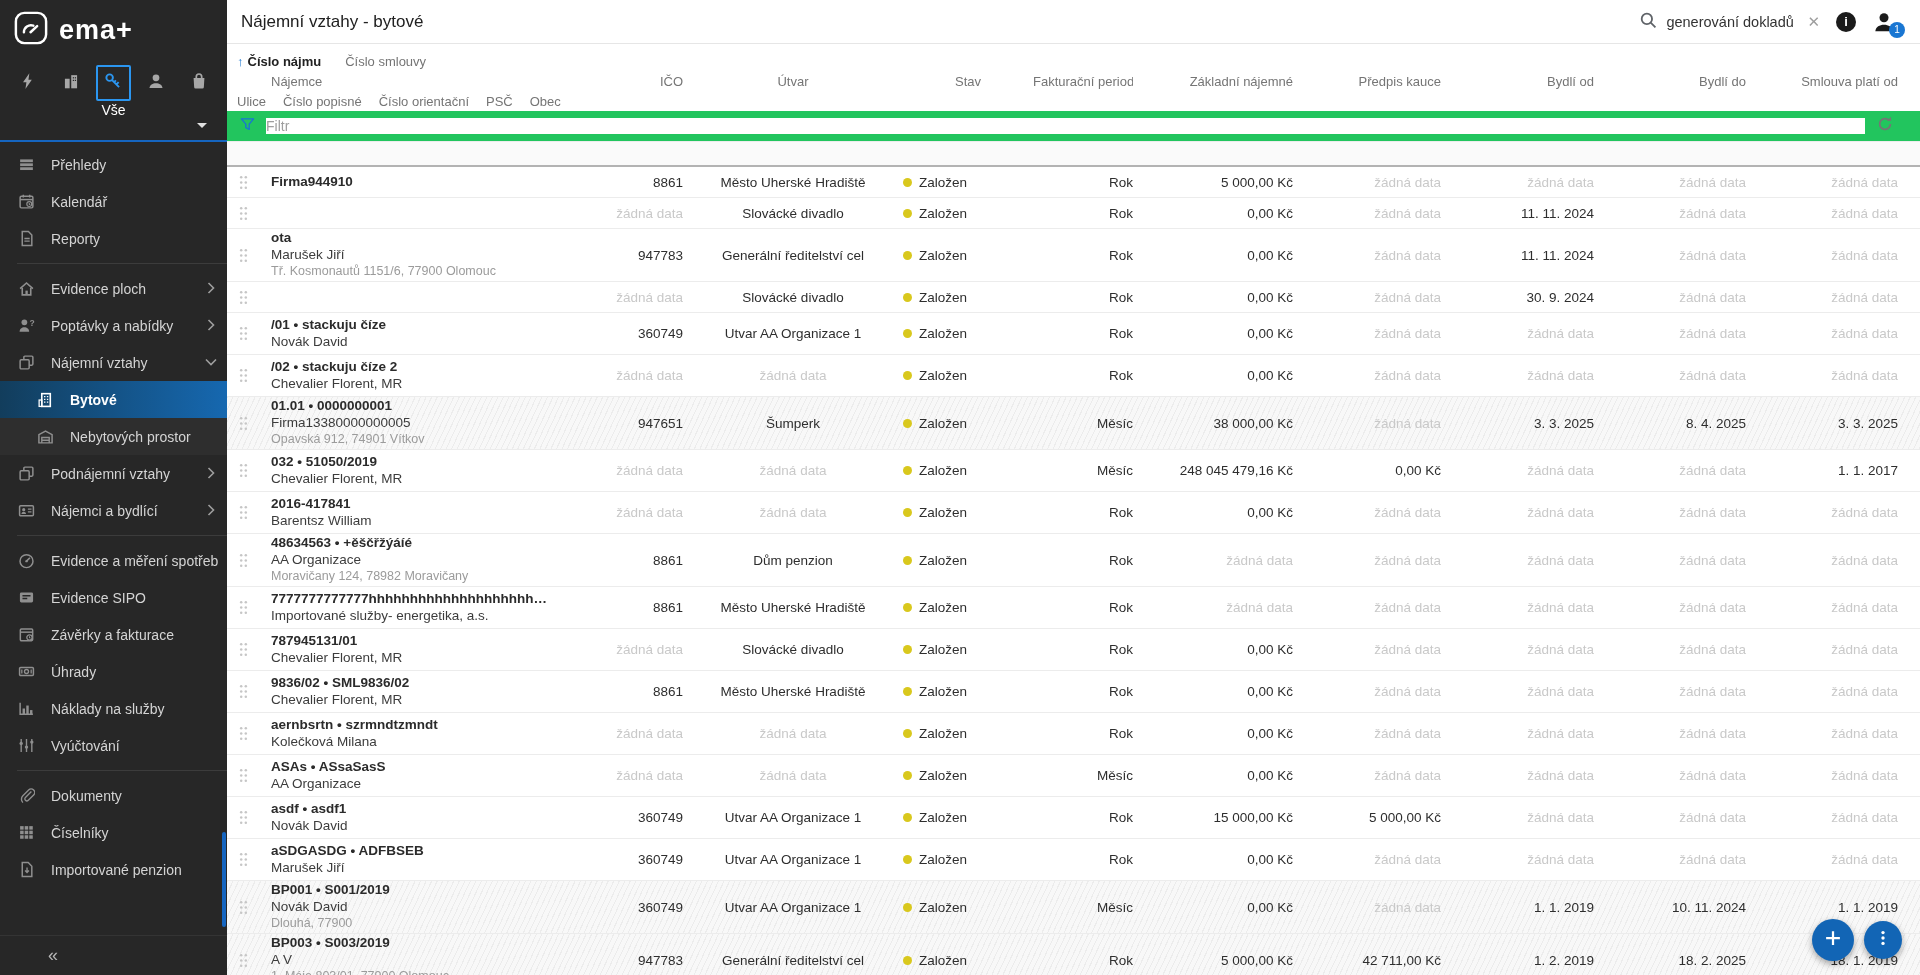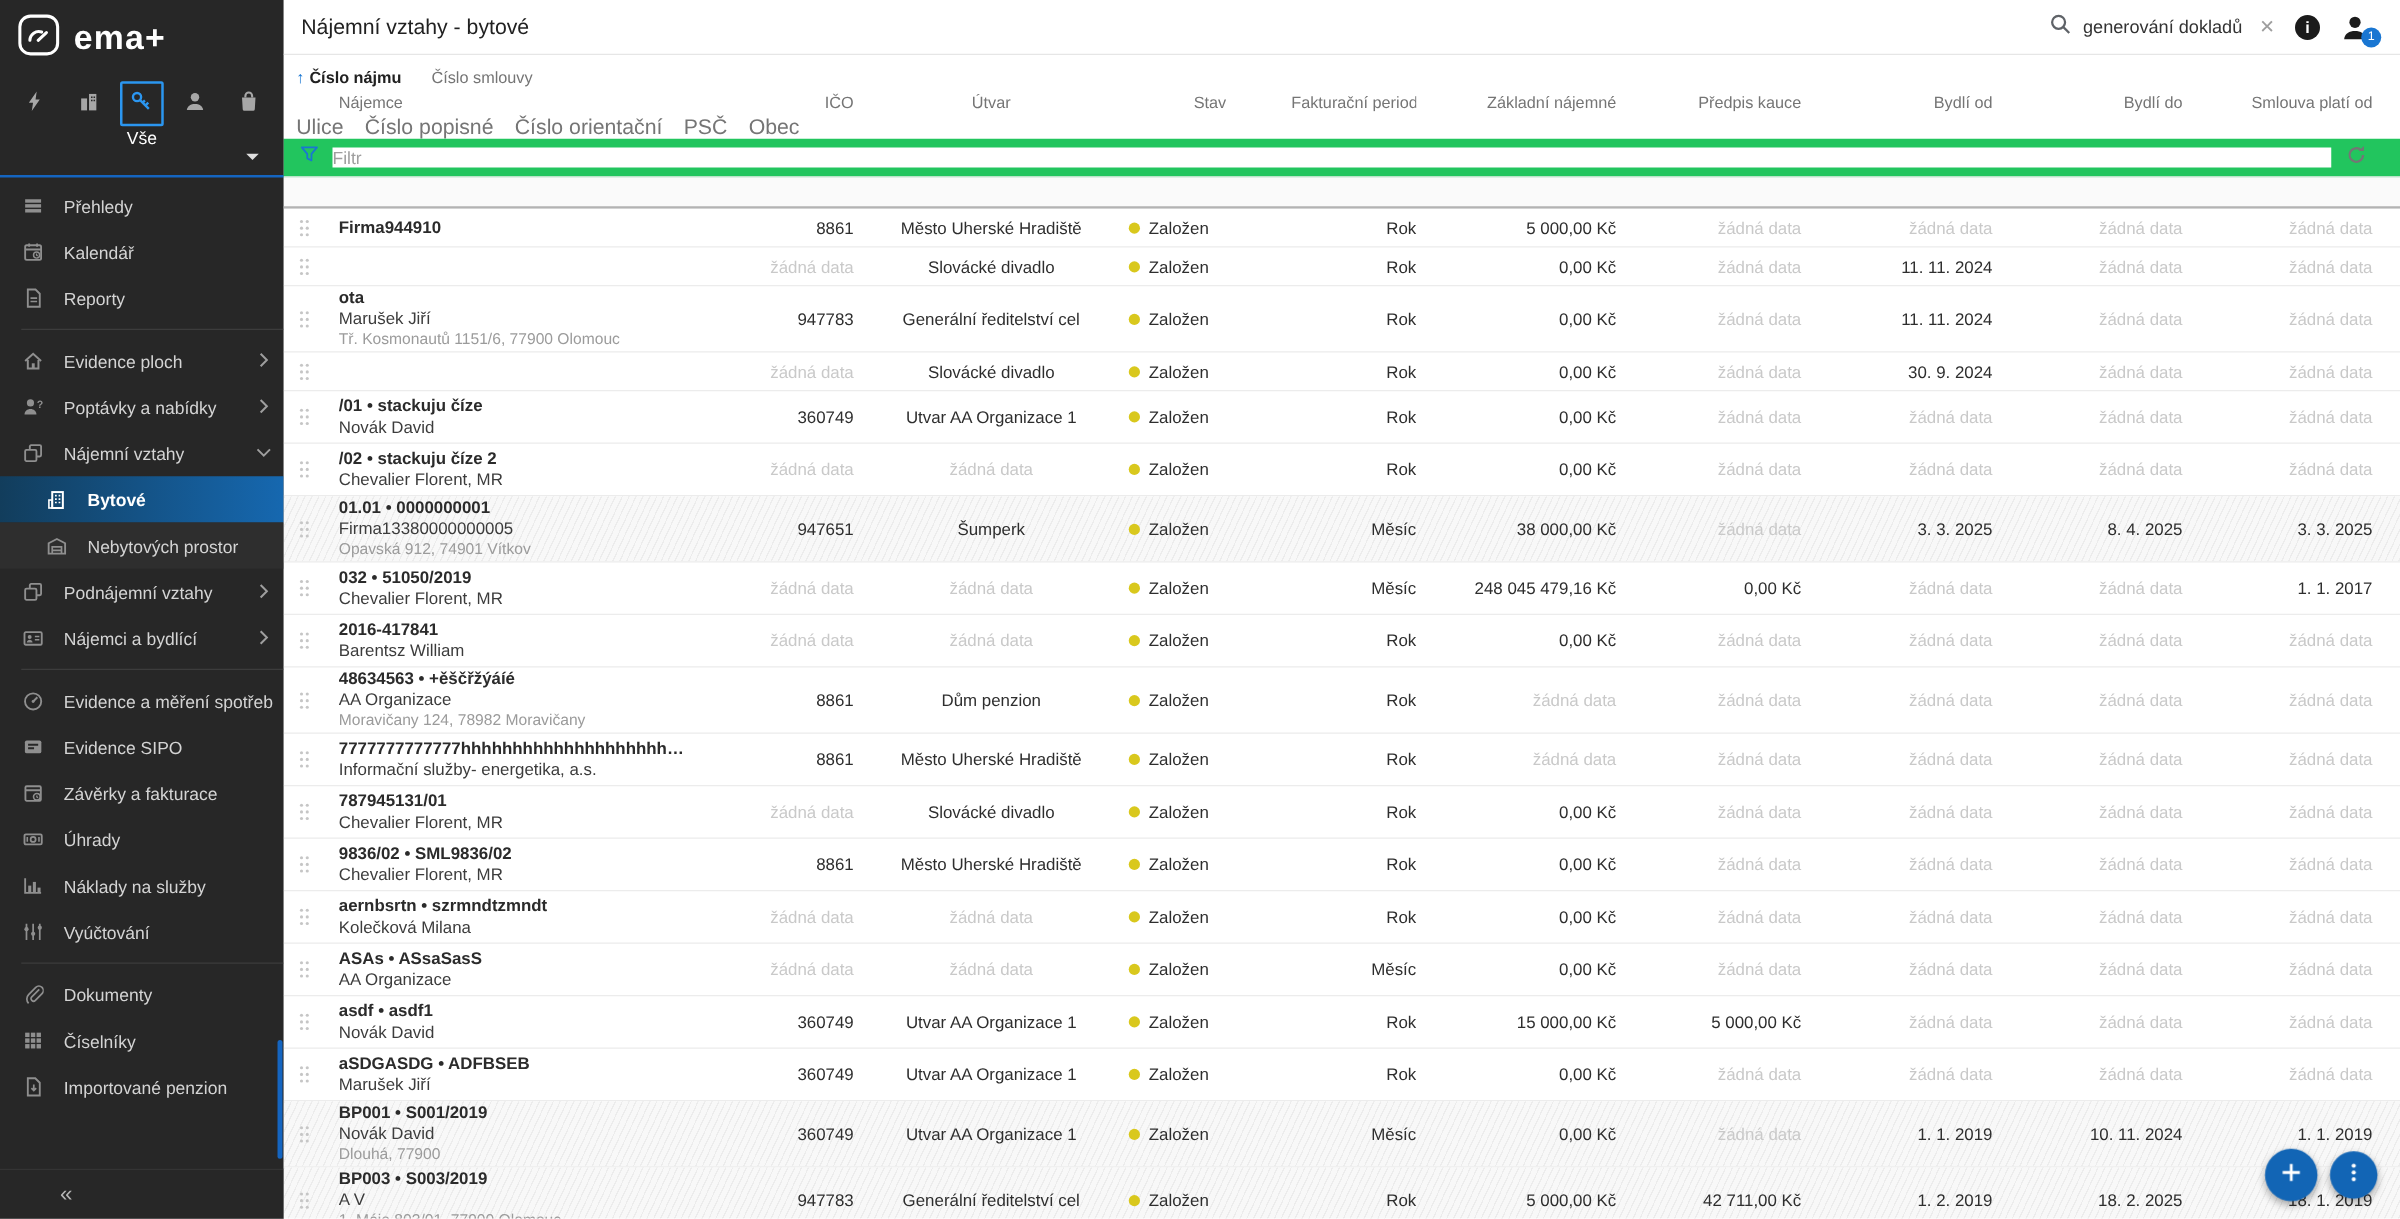--- a/index.html
+++ b/index.html
@@ -40,21 +40,21 @@
   .clear-x{color:#9e9e9e; font-size:15px; cursor:pointer; line-height:1;}
   .info-btn{width:20px;height:20px;border-radius:50%;background:#1b1b1b;color:#fff;font-size:13px;font-weight:bold;display:grid;place-items:center;cursor:pointer;}
   .user-btn{position:relative; cursor:pointer; width:26px; height:24px;}
   .badge{position:absolute; right:-7px; bottom:-4px; width:16px; height:16px; border-radius:50%; background:var(--accent); color:#fff; font-size:10px; display:grid; place-items:center;}
 
   .sort-header{background:#fff; padding-top:8px;}
   .lineA{display:flex; gap:24px; align-items:center; height:19px; padding-left:10px; font-size:13px;}
   .sort-primary{display:flex; gap:4px; align-items:center; font-weight:bold; color:var(--text-dark); cursor:pointer;}
   .sort-arrow{color:var(--accent); font-weight:bold;}
   .sort-secondary{color:var(--text-gray); cursor:pointer;}
-  .lineC{display:flex; gap:17px; align-items:center; height:19px; padding-left:10px; font-size:17px; color:var(--text-gray);}
+  .lineC{display:flex; gap:17px; align-items:center; height:19px; padding-left:10px; font-size:13px; color:var(--text-gray);}
   .lineC span{cursor:pointer;}
 
   .grid{display:grid; grid-template-columns:34px minmax(0,1fr) 130px 220px 130px 100px 160px 148px 153px 152px 152px; padding:0 22px 0 10px; align-items:center;}
   .lineB{height:21px; font-size:13px; color:var(--text-gray);}
   .lineB .hcell{cursor:pointer; white-space:nowrap; overflow:hidden;}
   .al-r{text-align:right;} .al-c{text-align:center;} .al-l{text-align:left;}
 
   .filter-row{height:31px; display:flex; align-items:center; gap:11px; padding:0 26px 0 13px; border-bottom:1px solid #ededed; background:#22c55e;}
   .filter-row input{flex:1; border:none; outline:none; font-size:14px; color:#333; font-family:inherit;}
   .filter-row input::placeholder{color:#9e9e9e;}
@@ -705,21 +705,21 @@
             <circle cx="2.2" cy="2.2" r="1.25" fill="#c6c6c6"></circle>
             <circle cx="6.8" cy="2.2" r="1.25" fill="#c6c6c6"></circle>
             <circle cx="2.2" cy="7.5" r="1.25" fill="#c6c6c6"></circle>
             <circle cx="6.8" cy="7.5" r="1.25" fill="#c6c6c6"></circle>
             <circle cx="2.2" cy="12.8" r="1.25" fill="#c6c6c6"></circle>
             <circle cx="6.8" cy="12.8" r="1.25" fill="#c6c6c6"></circle>
           </svg>
         </span>
         <span class="cell-naj">
           <span class="t">7777777777777hhhhhhhhhhhhhhhhhhhhhhhhhhhhhhh...</span>
-          <span class="n">Informační služby- energetika, a.s.</span>
+          <span class="n">Importované služby- energetika, a.s.</span>
         </span>
         <span class="al-r">8861</span>
         <span class="al-c">Město Uherské Hradiště</span>
         <span class="stav">
           <span class="dot"></span>
           <span>Založen</span>
         </span>
         <span class="al-r">Rok</span>
         <span class="al-r nd">žádná data</span>
         <span class="al-r nd">žádná data</span>

